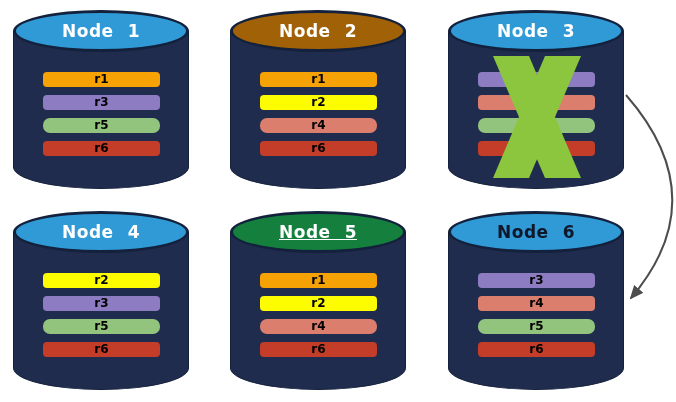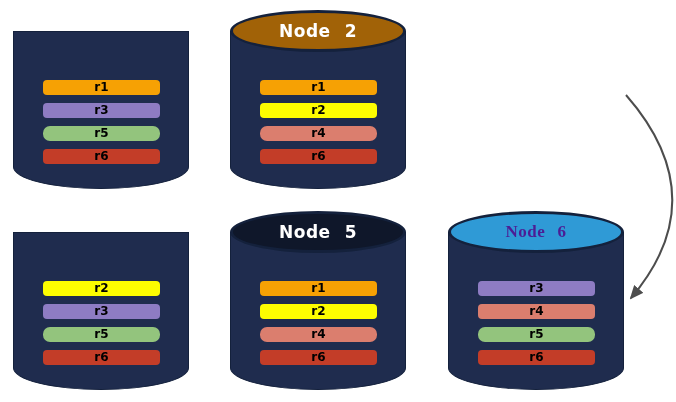--- a/index.html
+++ b/index.html
@@ -35,21 +35,21 @@
     align-items: center;
     justify-content: center;
   }
   .node-title {
     font-size: 17px;
     font-weight: 700;
     letter-spacing: 0.5px;
     word-spacing: 0.45em;
     white-space: nowrap;
   }
-  .bars { position: absolute; left: 0; top: 12px; width: 100%; height: 100%; }
+  .bars { position: absolute; left: 0; top: 4px; width: 100%; height: 100%; }
   .bar {
     position: absolute;
     left: 30px;
     width: 117px;
     height: 15px;
     border-radius: 4px;
     text-align: center;
     line-height: 15px;
     font-size: 12px;
     font-weight: 700;
@@ -77,68 +77,90 @@
 <div class="canvas">
 
   <div class="node" style="left:13px; top:10px;">
     <div class="cyl-body" style="background: rgb(31, 44, 78); border-color: rgb(20, 33, 60);"></div>
     <div class="bars" style="color: rgb(0, 0, 0);">
       <div class="bar bar-0" style="background: rgb(246, 161, 4);">r1</div>
       <div class="bar bar-1" style="background: rgb(142, 124, 195);">r3</div>
       <div class="bar bar-2" style="background: rgb(147, 196, 125);">r5</div>
       <div class="bar bar-3" style="background: rgb(195, 61, 40);">r6</div>
     </div>
+    <div class="cyl-top" style="background: rgb(47, 154, 214); border-color: rgb(20, 33, 60); color: rgb(255, 255, 255);">
+      <span class="node-title">Node 1</span>
+    </div>
   </div>
 
   <div class="node" style="left:230px; top:10px;">
     <div class="cyl-body" style="background: rgb(31, 44, 78); border-color: rgb(20, 33, 60);"></div>
     <div class="bars" style="color: rgb(0, 0, 0);">
       <div class="bar bar-0" style="background: rgb(246, 161, 4);">r1</div>
       <div class="bar bar-1" style="background: rgb(253, 253, 0);">r2</div>
       <div class="bar bar-2" style="background: rgb(219, 126, 110);">r4</div>
       <div class="bar bar-3" style="background: rgb(195, 61, 40);">r6</div>
     </div>
     <div class="cyl-top" style="background: #a16207; border-color: rgb(20, 33, 60); color: rgb(255, 255, 255);">
       <span class="node-title">Node 2</span>
     </div>
   </div>
 
+  <div class="node" style="left:448px; top:10px;">
+    <div class="cyl-body" style="background: rgb(31, 44, 78); border-color: rgb(20, 33, 60);"></div>
+    <div class="bars" style="color: rgb(0, 0, 0);">
+      <div class="bar bar-0" style="background: rgb(142, 124, 195);">r3</div>
+      <div class="bar bar-1" style="background: rgb(219, 126, 110);"></div>
+      <div class="bar bar-2" style="background: rgb(147, 196, 125);"></div>
+      <div class="bar bar-3" style="background: rgb(195, 61, 40);"></div>
+    </div>
+    <div class="cyl-top" style="background: rgb(47, 154, 214); border-color: rgb(20, 33, 60); color: rgb(255, 255, 255);">
+      <span class="node-title">Node 3</span>
+    </div>
+    <svg class="x-overlay" viewBox="0 0 100 130" aria-hidden="true">
+      <polygon points="6,4 42,4 94,126 58,126" fill="#8CC63F"></polygon>
+      <polygon points="58,4 94,4 42,126 6,126" fill="#8CC63F"></polygon>
+    </svg>
+  </div>
 
   <div class="node" style="left:13px; top:211px;">
     <div class="cyl-body" style="background: rgb(31, 44, 78); border-color: rgb(20, 33, 60);"></div>
     <div class="bars" style="color: rgb(0, 0, 0);">
       <div class="bar bar-0" style="background: rgb(253, 253, 0);">r2</div>
       <div class="bar bar-1" style="background: rgb(142, 124, 195);">r3</div>
       <div class="bar bar-2" style="background: rgb(147, 196, 125);">r5</div>
       <div class="bar bar-3" style="background: rgb(195, 61, 40);">r6</div>
+    </div>
+    <div class="cyl-top" style="background: rgb(47, 154, 214); border-color: rgb(20, 33, 60); color: rgb(255, 255, 255);">
+      <span class="node-title">Node 4</span>
     </div>
   </div>
 
   <div class="node" style="left:230px; top:211px;">
     <div class="cyl-body" style="background: rgb(31, 44, 78); border-color: rgb(20, 33, 60);"></div>
     <div class="bars" style="color: rgb(0, 0, 0);">
       <div class="bar bar-0" style="background: rgb(246, 161, 4);">r1</div>
       <div class="bar bar-1" style="background: rgb(253, 253, 0);">r2</div>
       <div class="bar bar-2" style="background: rgb(219, 126, 110);">r4</div>
       <div class="bar bar-3" style="background: rgb(195, 61, 40);">r6</div>
     </div>
-    <div class="cyl-top" style="background: #0f172a; border-color: rgb(20, 33, 60); color: rgb(255, 255, 255);">
+    <div class="cyl-top" style="background: #15803d; border-color: rgb(20, 33, 60); color: rgb(255, 255, 255); text-decoration: underline;">
       <span class="node-title">Node 5</span>
     </div>
   </div>
 
   <div class="node" style="left:448px; top:211px;">
     <div class="cyl-body" style="background: rgb(31, 44, 78); border-color: rgb(20, 33, 60);"></div>
     <div class="bars" style="color: rgb(0, 0, 0);">
       <div class="bar bar-0" style="background: rgb(142, 124, 195);">r3</div>
       <div class="bar bar-1" style="background: rgb(219, 126, 110);">r4</div>
       <div class="bar bar-2" style="background: rgb(147, 196, 125);">r5</div>
       <div class="bar bar-3" style="background: rgb(195, 61, 40);">r6</div>
     </div>
-    <div class="cyl-top" style="background: rgb(47, 154, 214); border-color: rgb(20, 33, 60); color: #4c1d95; font-family: Liberation Serif, serif;">
+    <div class="cyl-top" style="background: rgb(47, 154, 214); border-color: rgb(20, 33, 60); color: #0f172a;">
       <span class="node-title">Node 6</span>
     </div>
   </div>
 
   <svg class="arrow-svg" width="676" height="402" viewBox="0 0 676 402" aria-hidden="true">
     <defs>
       <marker id="arrowhead" markerUnits="userSpaceOnUse" markerWidth="14" markerHeight="12" viewBox="0 0 14 12" refX="12" refY="6" orient="auto">
         <path d="M0,0 L14,6 L0,12 Z" fill="#4D4D4D"></path>
       </marker>
     </defs>

